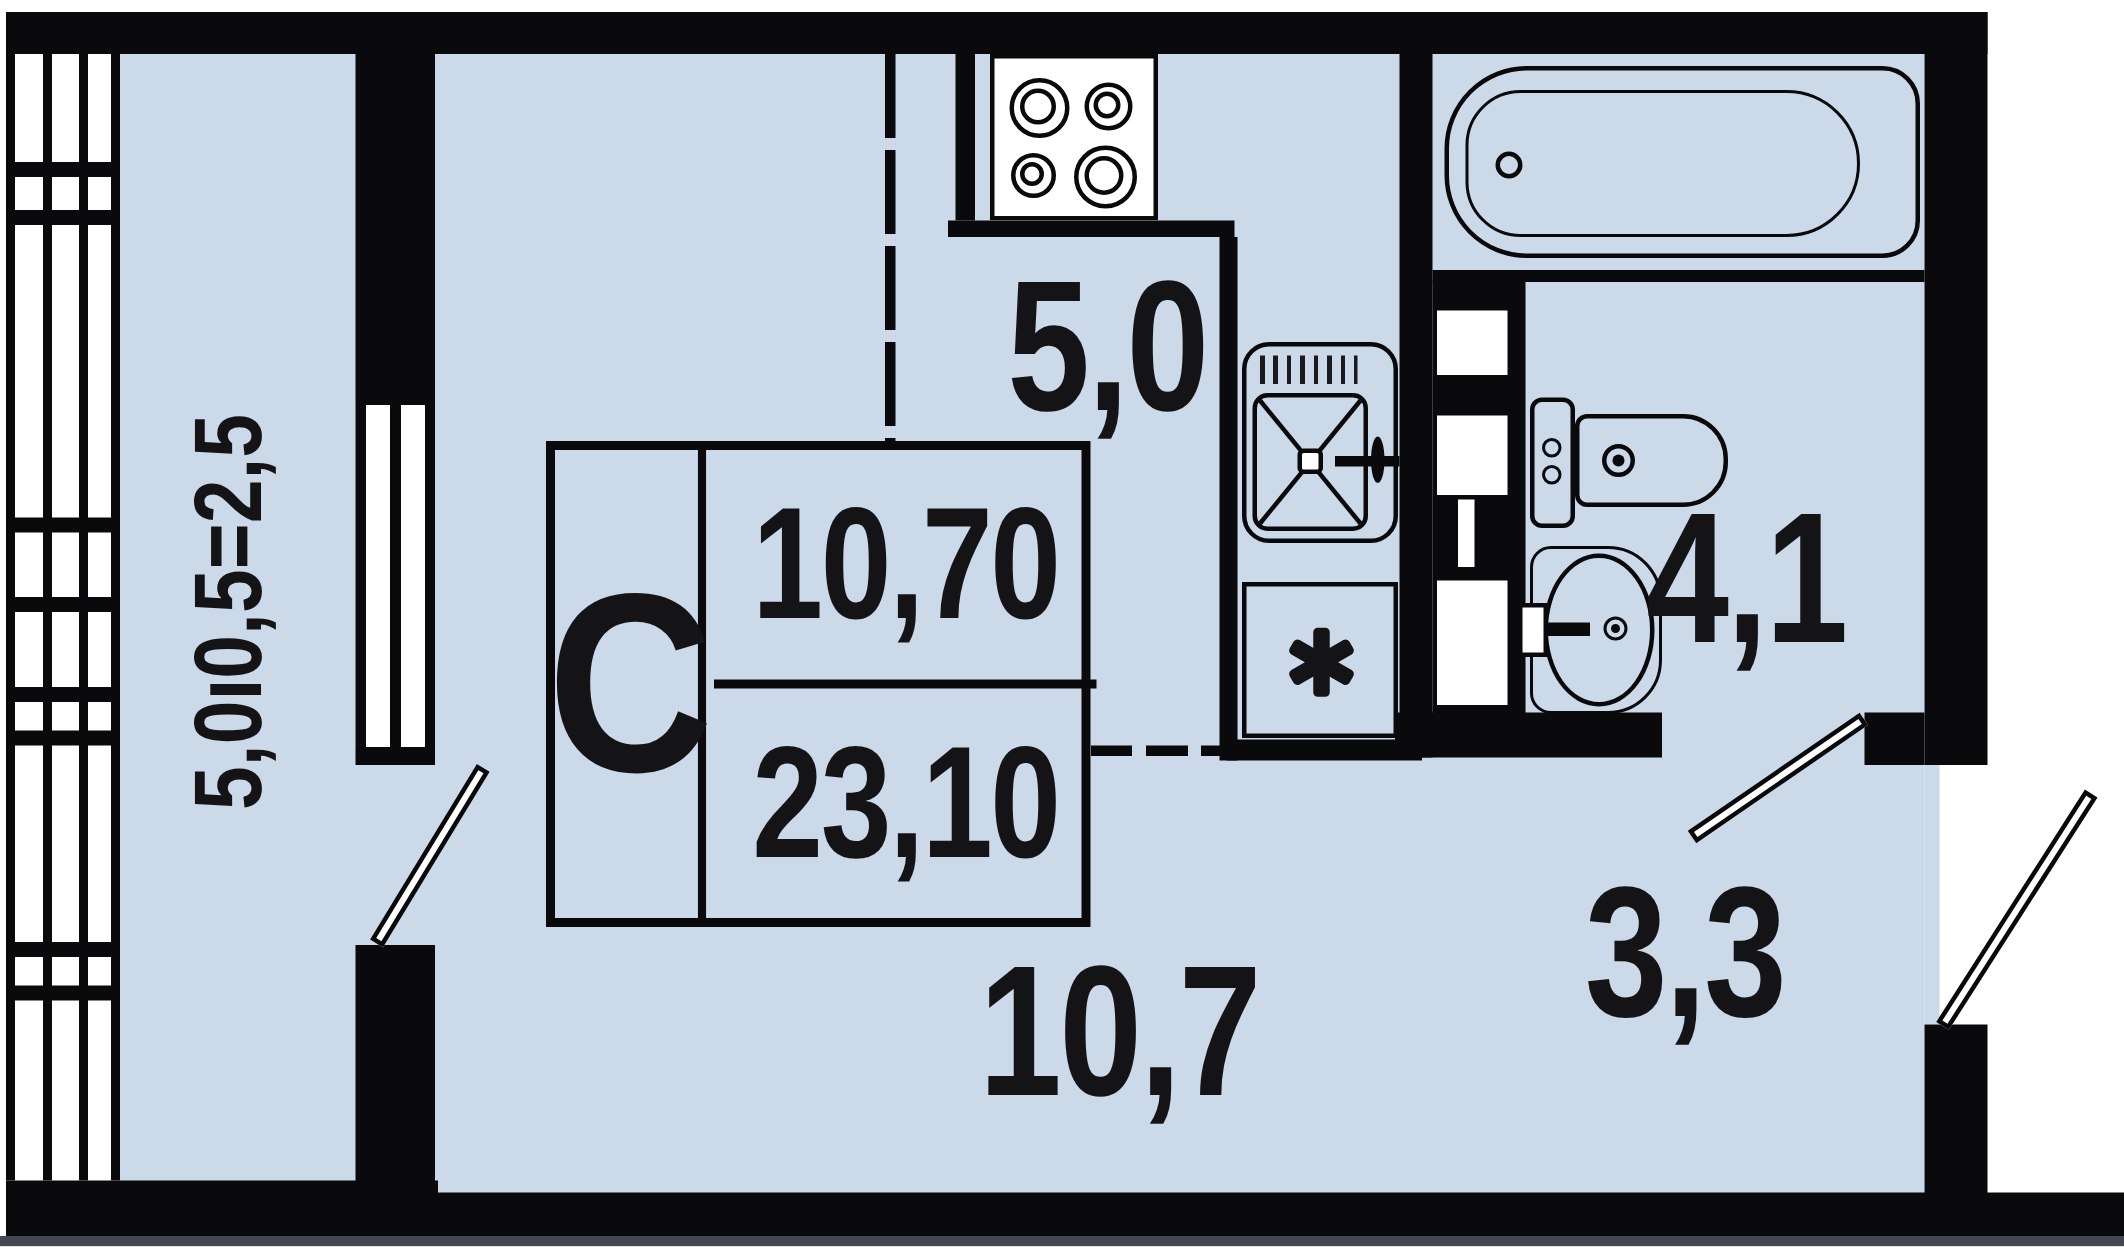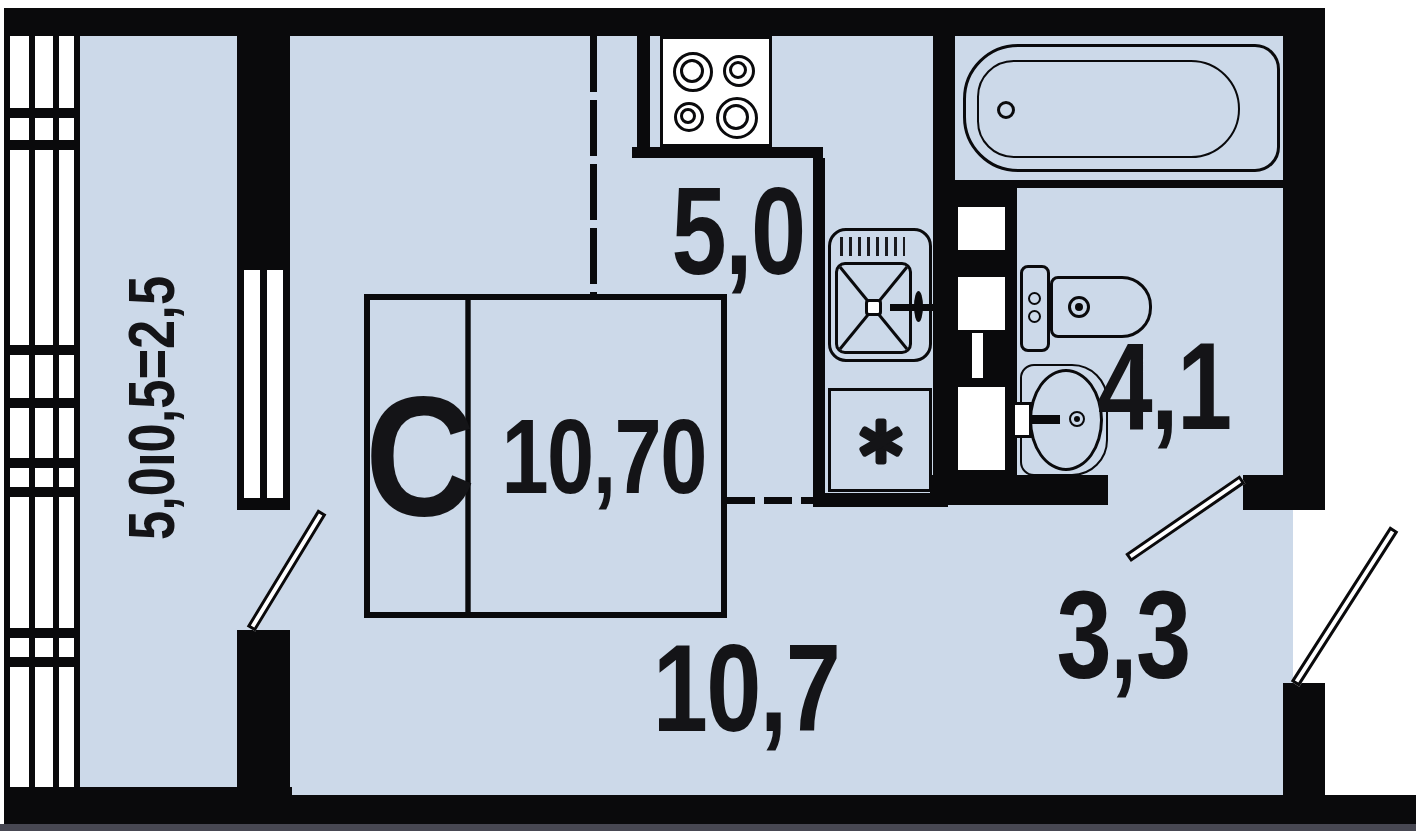--- a/index.html
+++ b/index.html
@@ -142,20 +142,23 @@
   <div class="abs" style="left:1074px;top:416px;width:6px;height:6px;background:#0a0a0c;border-radius:50%;"></div>
 
   <div class="leaf" style="left:1295px;top:679px;width:178px;transform:rotate(-57.4deg);"></div>
 
   <div class="stamp">
     <div class="stamp-left">С</div>
     <div class="stamp-right">
       <div class="stamp-cell">
           <span>10,70</span>
         </div>
+      <div class="stamp-cell">
+          <span>23,10</span>
+        </div>
     </div>
   </div>
 
   <div class="lbl big" style="left:588px;top:166px;width:300px;">5,0</div>
   <div class="lbl big" style="left:596px;top:623px;width:300px;">10,7</div>
   <div class="lbl big" style="left:973px;top:570px;width:300px;">3,3</div>
   <div class="lbl big" style="left:1014px;top:321px;width:300px;">4,1</div>
   <div class="lbl" style="left:-78px;top:373px;width:460px;height:70px;line-height:70px;font-size:64px;transform:rotate(-90deg);">
     <span style="display:inline-block;transform:scaleX(.82);">5,0ı0,5=2,5</span>
   </div>

